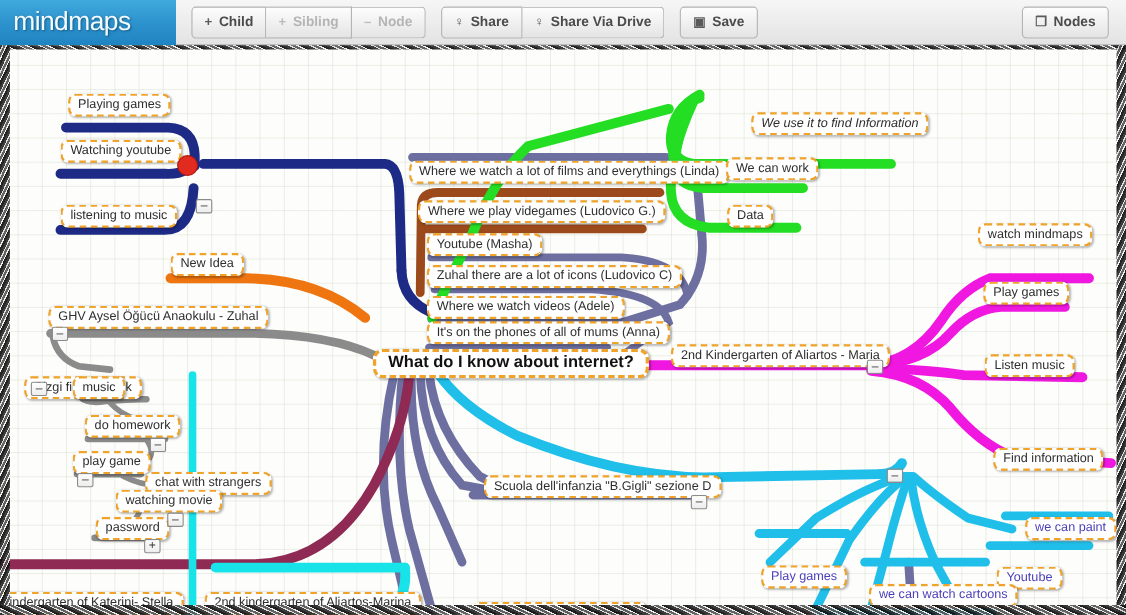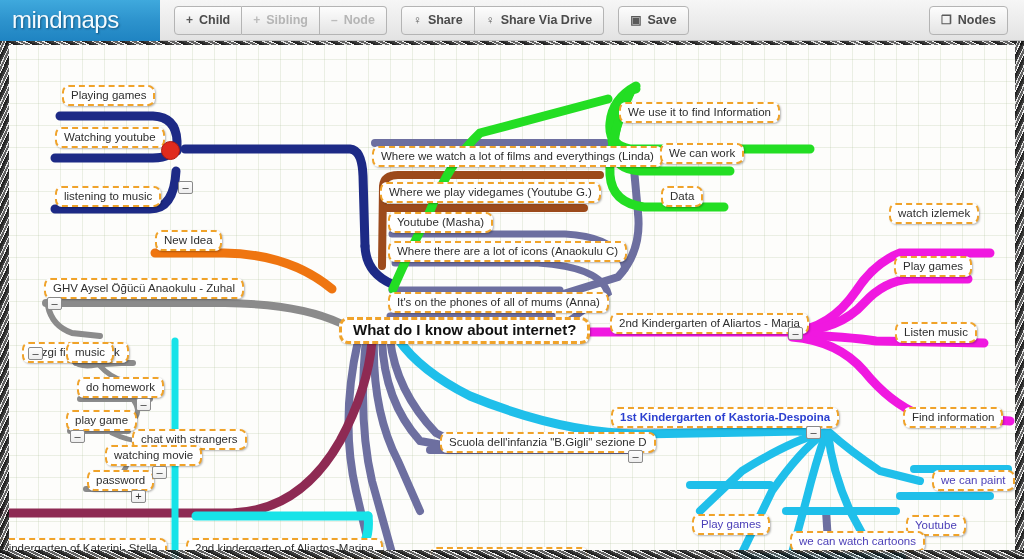--- a/index.html
+++ b/index.html
@@ -274,40 +274,40 @@
     <div class="tog" style="left:70px;top:389px;"><span>–</span></div>
 
     <div class="node" style="left:132px;top:388px;"><span>chat with strangers</span></div>
     <div class="node" style="left:82px;top:404px;margin-left:23px;"><span>watching movie</span></div>
     <div class="tog" style="left:152px;top:425px;"><span>–</span></div>
 
     <div class="node" style="left:87px;top:429px;"><span>password</span></div>
     <div class="tog" style="left:131px;top:449px;"><span>+</span></div>
 
     <div class="node" style="left:372px;top:105px;"><span>Where we watch a lot of films and everythings (Linda)</span></div>
-    <div class="node" style="left:380px;top:141px;"><span>Where we play videgames (Youtube G.)</span></div>
+    <div class="node" style="left:380px;top:141px;"><span>Where we play videgames (Ludovico G.)</span></div>
     <div class="node" style="left:388px;top:171px;"><span>Youtube (Masha)</span></div>
-    <div class="node" style="left:388px;top:200px;"><span>Where there are a lot of icons (Anaokulu C)</span></div>
+    <div class="node" style="left:388px;top:200px;"><span>Zuhal there are a lot of icons (Ludovico C)</span></div>
+    <div class="node" style="left:388px;top:228px;"><span>Where we watch videos (Adele)</span></div>
     <div class="node" style="left:388px;top:251px;"><span>It's on the phones of all of mums (Anna)</span></div>
 
-    <div class="node" style="left:619px;top:61px;"><span>We use it to find Information</span></div>
+    <div class="node" style="left:683px;top:61px;font-style:italic;"><span>We use it to find Information</span></div>
     <div class="node" style="left:660px;top:102px;"><span>We can work</span></div>
     <div class="node" style="left:661px;top:145px;"><span>Data</span></div>
 
     <div class="node root" style="left:339px;top:276px;"><span>What do I know about internet?</span></div>
 
     <div class="node" style="left:610px;top:272px;"><span>2nd Kindergarten of Aliartos - Maria</span></div>
     <div class="tog" style="left:788px;top:286px;"><span>–</span></div>
 
-    <div class="node" style="left:889px;top:162px;"><span>watch izlemek</span></div>
+    <div class="node" style="left:889px;top:162px;"><span>watch mindmaps</span></div>
     <div class="node" style="left:894px;top:215px;"><span>Play games</span></div>
     <div class="node" style="left:895px;top:281px;"><span>Listen music</span></div>
     <div class="node" style="left:903px;top:366px;"><span>Find information</span></div>
 
-    <div class="node blue-text" style="left:611px;top:366px;"><span>1st Kindergarten of Kastoria-Despoina</span></div>
     <div class="tog" style="left:806px;top:385px;"><span>–</span></div>
 
     <div class="node violet-text" style="left:932px;top:429px;"><span>we can paint</span></div>
     <div class="node violet-text" style="left:906px;top:474px;"><span>Youtube</span></div>
     <div class="node violet-text" style="left:790px;top:490px;"><span>we can watch cartoons</span></div>
     <div class="node violet-text" style="left:692px;top:473px;"><span>Play games</span></div>
 
     <div class="node" style="left:440px;top:391px;"><span>Scuola dell'infanzia "B.Gigli" sezione D</span></div>
     <div class="tog" style="left:628px;top:409px;"><span>–</span></div>
 

